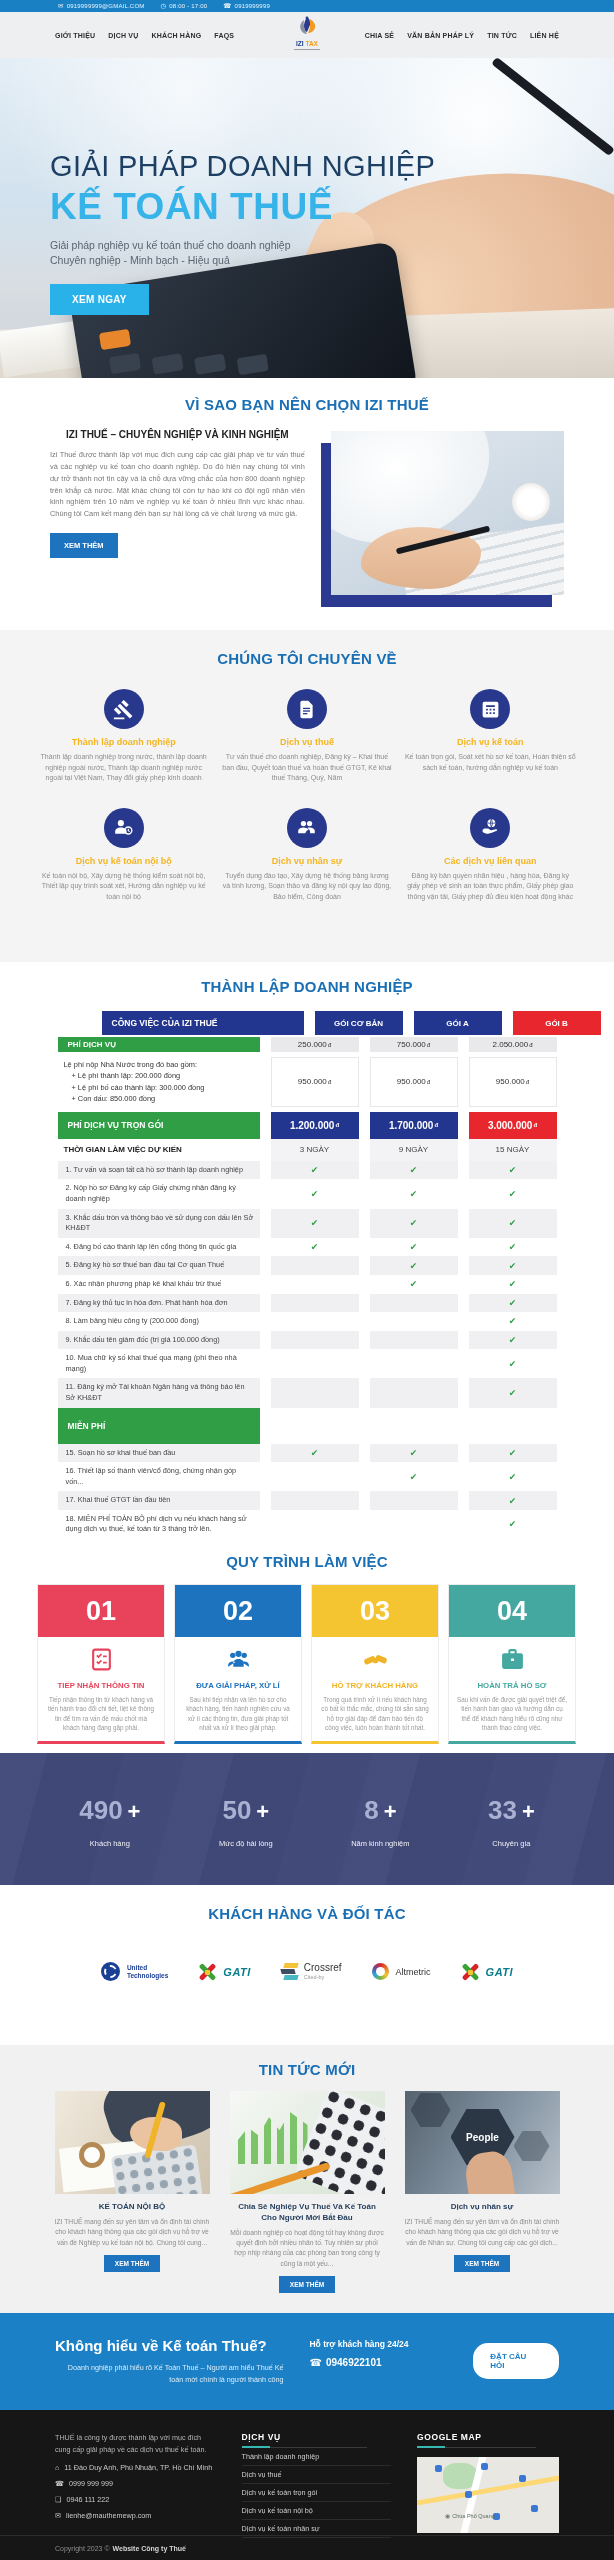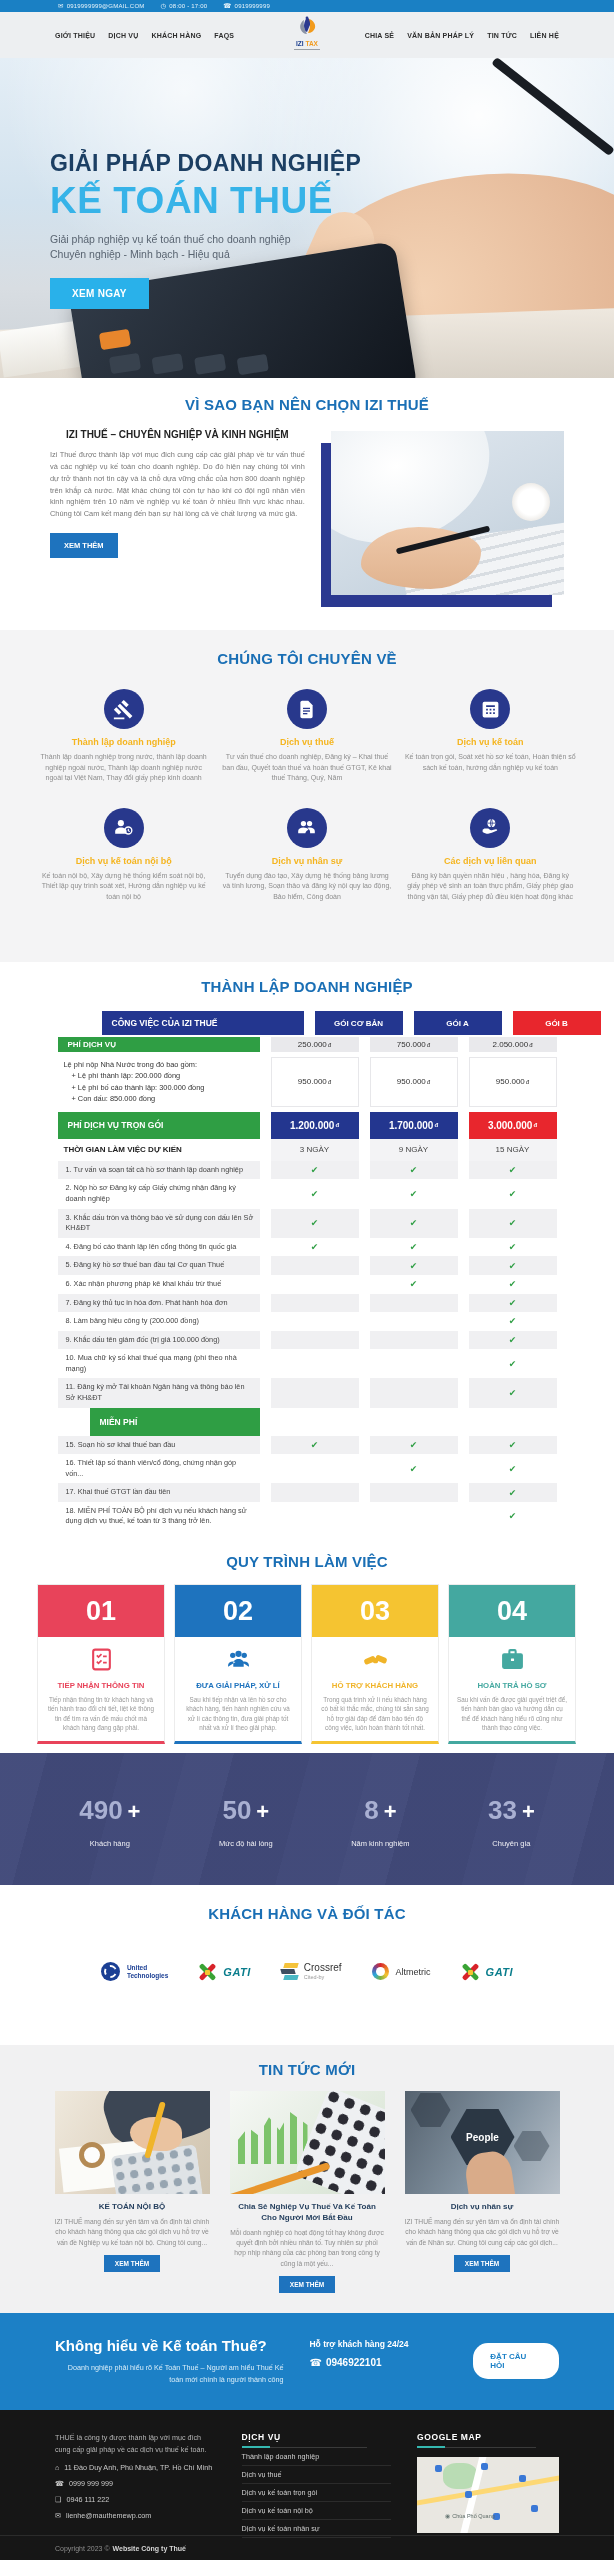--- a/index.html
+++ b/index.html
@@ -33,21 +33,21 @@
   .hero-calc { position:absolute; left:78px; bottom:-38px; width:330px; height:150px; background:linear-gradient(135deg,#313b48,#10151c); border-radius:16px; transform:rotate(-9deg); box-shadow:0 8px 18px rgba(0,0,0,.25); }
   .hero-keys { position:absolute; left:110px; bottom:6px; width:30px; height:17px; border-radius:4px; background:#38424e; transform:rotate(-9deg);
     box-shadow: 42px 7px #38424e, 84px 14px #38424e, 126px 21px #38424e,
                 -5px 27px #38424e, 37px 34px #38424e, 79px 41px #38424e, 121px 48px #38424e,
                 32px 61px #38424e, 74px 68px #38424e, 116px 75px #38424e; }
   .hero-key-orange { position:absolute; left:100px; bottom:30px; width:30px; height:17px; border-radius:4px; background:#e8862c; transform:rotate(-9deg); }
   .hero-hand-main { position:absolute; right:-70px; top:118px; width:420px; height:300px; background:radial-gradient(circle at 40% 35%, #f3d2b4, #e4b astonishing); background:radial-gradient(circle at 40% 35%, #f3d2b4, #e2b493 70%); border-radius:46% 54% 40% 60%/55% 45% 55% 45%; transform:rotate(-14deg); }
   .hero-finger { position:absolute; right:258px; top:150px; width:60px; height:150px; background:linear-gradient(#f3d3b6,#e6ba97); border-radius:30px; transform:rotate(24deg); }
   .hero-pen { position:absolute; right:-14px; top:44px; width:150px; height:9px; background:#191d23; border-radius:4px; transform:rotate(38deg); }
   .hero-copy { position:absolute; left:50px; top:92px; }
-  .hero-t1 { font-size:23px; font-weight:bold; color:#1c3f63; letter-spacing:.4px; }
+  .hero-t1 { font-size:29px; font-weight:normal; color:#1c3f63; letter-spacing:.4px; }
   .hero-t2 { font-size:37px; font-weight:bold; color:#36b3e8; margin-top:3px; letter-spacing:.5px; }
   .hero-sub { margin-top:10px; font-size:10.5px; color:#596471; line-height:1.45; }
   .hero-btn { display:inline-block; margin-top:16px; background:#29b1ea; color:#fff; font-size:10px; font-weight:bold; padding:10px 22px; letter-spacing:.3px; cursor:pointer; }
 
   .sec-title { text-align:center; font-size:15px; font-weight:bold; color:#1a6fb5; letter-spacing:.2px; }
 
   
   .why { height:252px; padding-top:18px; overflow:hidden; }
   .why-grid { display:flex; margin:16px 50px 0; gap:26px; }
   .why-left { width:260px; }
@@ -90,21 +90,21 @@
   .ptotal { height:27px; }
   .ptotal .c-label { background:#2f9e44; color:#fff; font-weight:bold; font-size:8.5px; display:flex; align-items:center; padding-left:10px; }
   .ptotal .cell { display:flex; align-items:center; justify-content:center; color:#fff; font-weight:bold; font-size:10px; }
   .ptime { height:22px; }
   .ptime .c-label { font-size:8px; font-weight:bold; color:#222; display:flex; align-items:center; padding-left:6px; }
   .ptime .cell { display:flex; align-items:center; justify-content:center; font-size:8px; color:#444; background:#f3f3f5; }
   .pr .c-label { font-size:7.3px; color:#444; line-height:1.45; padding:4px 6px 4px 8px; display:flex; align-items:center; }
   .pr .cell { display:flex; align-items:center; justify-content:center; color:#2f9e44; font-size:9px; }
   .pr.odd .c-label,.pr.odd .cell { background:#f0f0f2; }
   .pr.even .c-label,.pr.even .cell { background:#fff; }
-  .pfree .c-label { background:#2f9e44; color:#fff; font-weight:bold; font-size:8.5px; display:flex; align-items:center; padding-left:10px; height:28px;margin-left:32px; }
+  .pfree .c-label { background:#2f9e44; color:#fff; font-weight:bold; font-size:8.5px; display:flex; align-items:center; padding-left:10px; height:36px; }
   sup { font-size:6px; margin-left:1px; }
 
   
   .process { height:216px; padding-top:16px; overflow:hidden; }
   .steps { display:flex; gap:9px; margin:14px auto 0; width:540px; }
   .step { width:128px; background:#fff; border:1px solid #ececec; border-bottom-width:3px; }
   .step-num { height:52px; display:flex; align-items:center; justify-content:center; color:#fff; font-size:27px; font-weight:bold; }
   .step-body { padding:10px 8px 8px; text-align:center; }
   .step-body svg { width:25px; height:25px; }
   .step-title { font-size:7.8px; font-weight:bold; margin-top:5px; }

